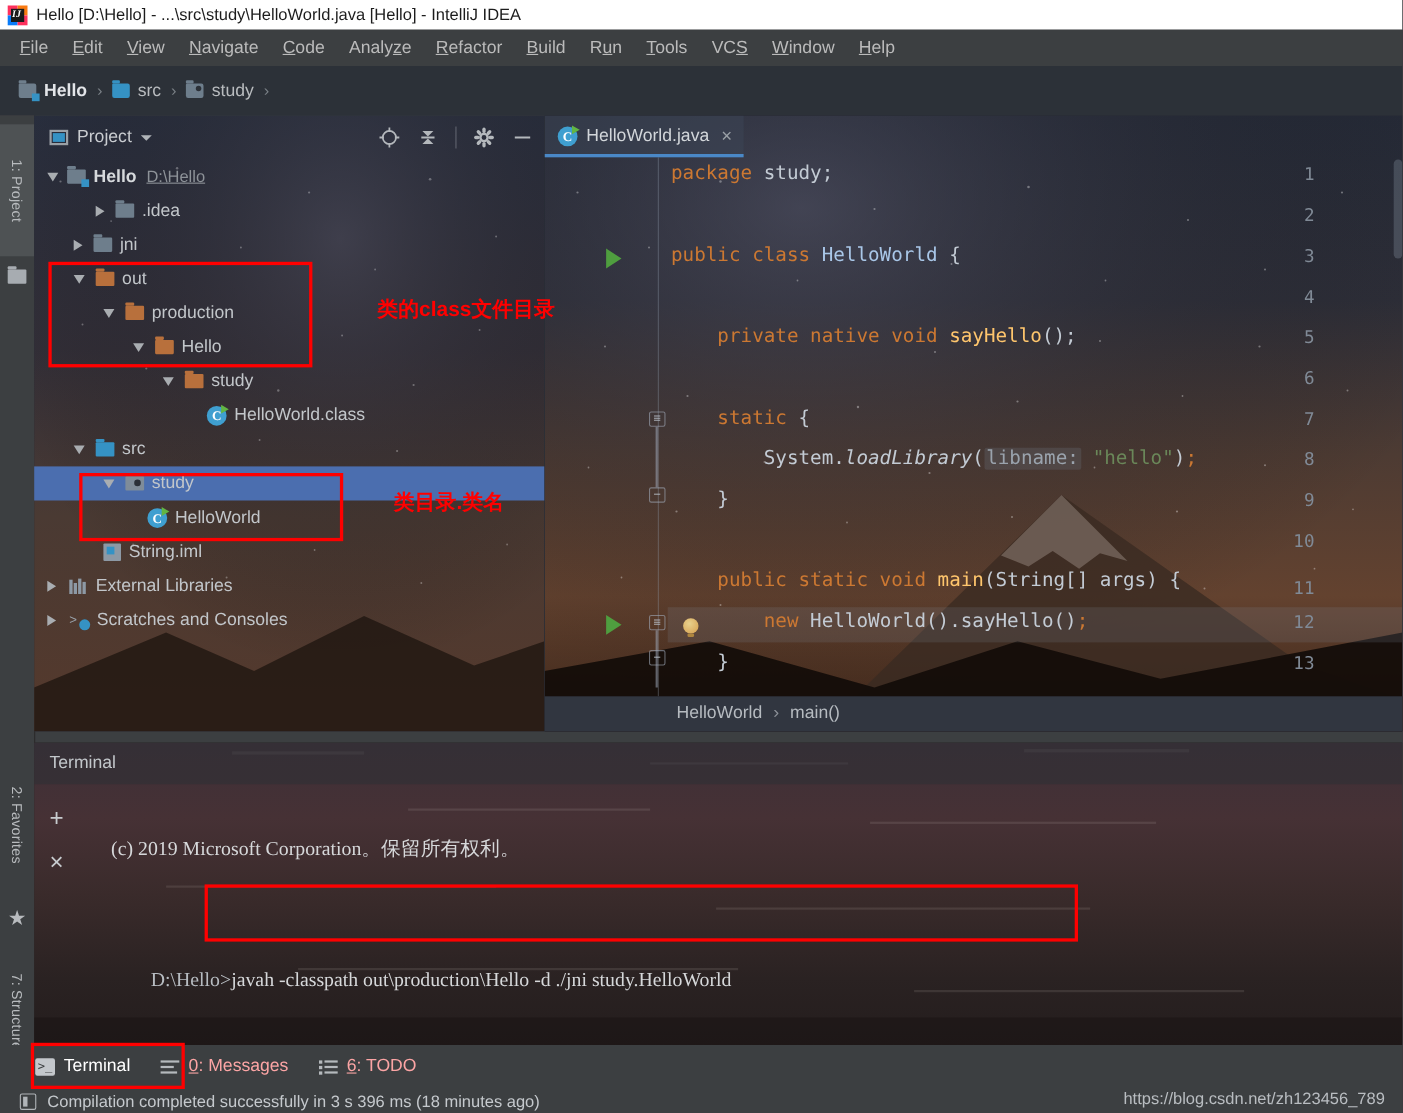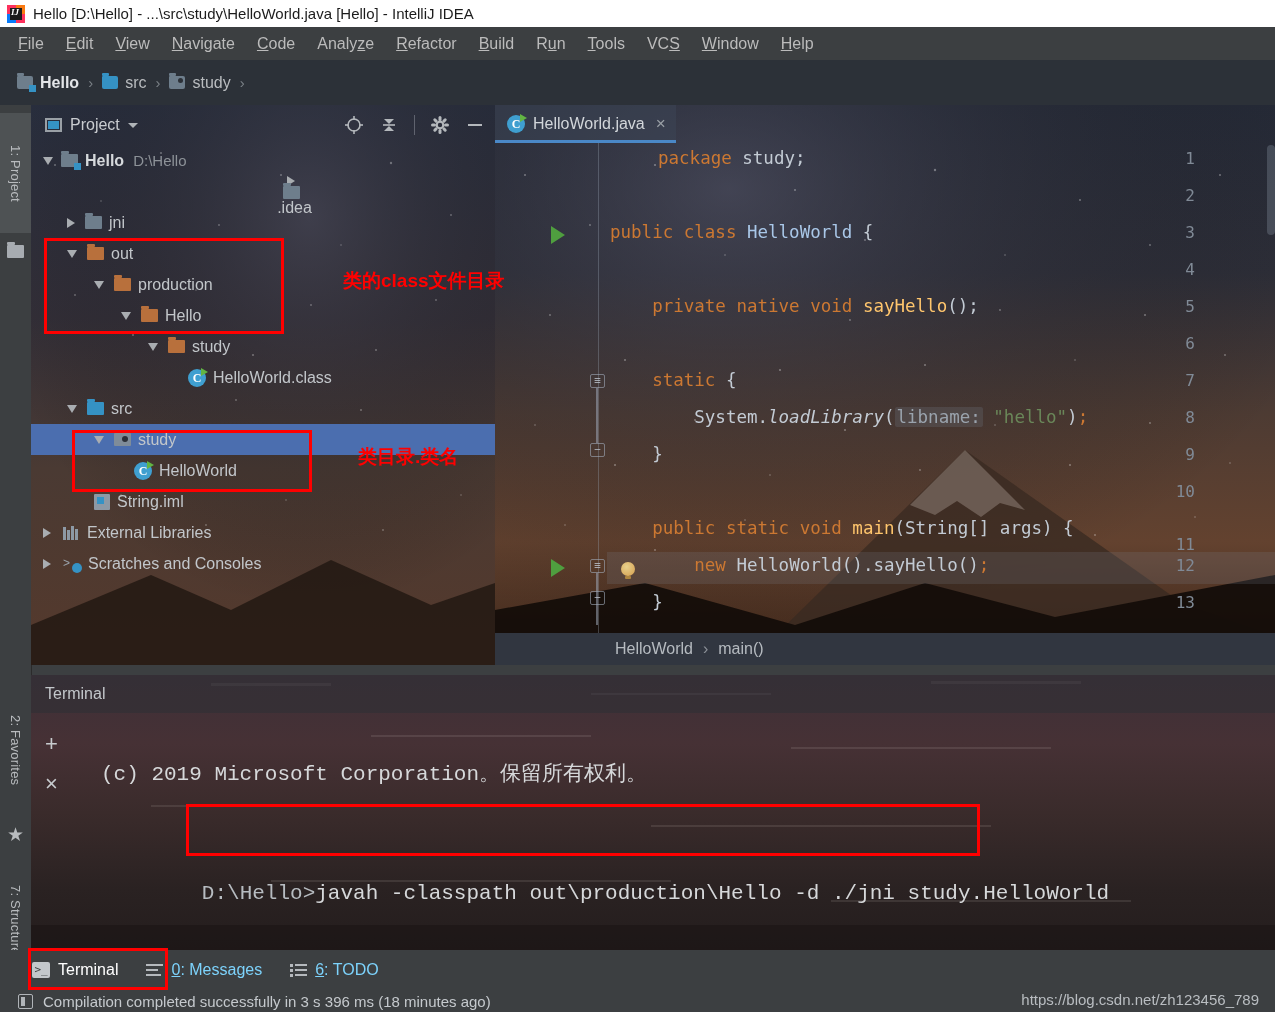--- a/index.html
+++ b/index.html
@@ -85,21 +85,21 @@
   .proj-tools{position:absolute;right:10px;top:0;height:40px;display:flex;align-items:center;gap:15px;z-index:3;}
   .tool-ico{width:20px;height:20px;position:relative;color:#b4b8bc;}
 
   .tree{position:absolute;left:0;top:40px;width:464px;z-index:3;font-size:16px;color:#c2c6ca;}
   .trow{position:relative;height:31px;display:flex;align-items:center;white-space:nowrap;}
   .trow.sel{background:#4b6eaf;}
   .tw{width:0;height:0;flex:0 0 auto;}
   .tw.r{border-top:5.5px solid transparent;border-bottom:5.5px solid transparent;border-left:8px solid #a9adb1;}
   .tw.d{border-left:5.5px solid transparent;border-right:5.5px solid transparent;border-top:8px solid #a9adb1;}
   .tlabel{margin-left:7px;}
-  .tpath{margin-left:9px;color:#8d9298;font-size:15px;}
+  .tpath{margin-left:9px;color:#8d9298;font-size:15px;text-decoration:underline;}
   .tbold{font-weight:bold;color:#d6d9dc;}
   .fldo{width:17px;height:13px;background:#b8703c;border-radius:1px;position:relative;display:inline-block;flex:0 0 auto;}
   .fldo:before{content:"";position:absolute;left:0;top:-3px;width:8px;height:3px;background:#b8703c;border-radius:1px;}
   .fldg{width:17px;height:13px;background:#6e7e8c;border-radius:1px;position:relative;display:inline-block;flex:0 0 auto;}
   .fldg:before{content:"";position:absolute;left:0;top:-3px;width:8px;height:3px;background:#6e7e8c;border-radius:1px;}
   .fldb{width:17px;height:13px;background:#3592c4;border-radius:1px;position:relative;display:inline-block;flex:0 0 auto;}
   .fldb:before{content:"";position:absolute;left:0;top:-3px;width:8px;height:3px;background:#3592c4;border-radius:1px;}
   .pkgico{width:17px;height:13px;background:#7f8c99;border-radius:1px;position:relative;display:inline-block;flex:0 0 auto;}
   .pkgico:before{content:"";position:absolute;left:0;top:-3px;width:8px;height:3px;background:#7f8c99;border-radius:1px;}
   .pkgico:after{content:"";position:absolute;right:3px;top:3px;width:6px;height:6px;background:#2b3038;border-radius:50%;}
@@ -159,28 +159,28 @@
 
   
   .termwrap{position:absolute;left:31px;top:675px;width:1244px;height:275px;background:#2b2b2b;overflow:hidden;}
   .term-bg{position:absolute;inset:0;}
   .term-head{position:absolute;left:0;top:0;width:1244px;height:38px;color:#c3c7cb;font-size:16px;
              display:flex;align-items:center;padding-left:14px;box-sizing:border-box;z-index:3;
              background:rgba(45,48,52,.55);}
   .term-side{position:absolute;left:0;top:38px;width:48px;height:237px;z-index:3;}
   .term-side .b{position:absolute;left:14px;color:#c7cbce;font-size:22px;}
   .term-body{position:absolute;left:48px;top:38px;width:1196px;height:237px;z-index:3;
-             font-family:Liberation Mono, monospace;font-size:21px;color:#d6d8da;}
+             font-family:Liberation Serif, serif;font-size:18px;color:#d6d8da;}
   .tline{position:absolute;white-space:pre;}
   .t-prompt{color:#b7bcc1;}
 
   
   .bottombar{position:absolute;left:0;top:950px;width:1275px;height:40px;background:#3c3f41;
              display:flex;align-items:center;gap:0;padding-left:18px;box-sizing:border-box;}
-  .btab{display:flex;align-items:center;gap:8px;color:#7dd3fc;font-size:16px;padding:4px 14px;}
+  .btab{display:flex;align-items:center;gap:8px;color:#fca5a5;font-size:16px;padding:4px 14px;}
   .btab.active{color:#ffffff;}
   .btab u{text-decoration:underline;}
   .termico{width:18px;height:16px;background:#c3c7cb;color:#3c3f41;font-size:11px;font-family:"DejaVu Sans Mono",monospace;
            text-align:center;line-height:16px;border-radius:2px;}
   .msgico{width:17px;height:14px;position:relative;}
   .msgico span{position:absolute;left:0;height:2px;background:#b5b9bd;}
   .todoico{width:17px;height:14px;position:relative;}
   .todoico span{position:absolute;left:5px;right:0;height:2px;background:#b5b9bd;}
   .todoico i{position:absolute;left:0;width:3px;height:3px;background:#b5b9bd;}
 
@@ -371,21 +371,21 @@
       <div class="trow" style="padding-left:12px;">
         <span class="tw d"></span>
         <span style="width:8px;"></span>
         <span class="fldg mod" style="position:relative;">
           <i style="position:absolute;right:-3px;bottom:-3px;width:7px;height:7px;background:#3592c4;display:block;"></i>
         </span>
         <span class="tlabel tbold">Hello</span>
         <span class="tpath">D:\Hello</span>
       </div>
 
-      <div class="trow" style="padding-left:56px;flex-direction:column;">
+      <div class="trow" style="padding-left:56px;">
         <span class="tw r"></span>
         <span style="width:10px;"></span>
         <span class="fldg"></span>
         <span class="tlabel">.idea</span>
       </div>
 
       <div class="trow" style="padding-left:36px;">
         <span class="tw r"></span>
         <span style="width:10px;"></span>
         <span class="fldg"></span>
@@ -545,37 +545,37 @@
       <div class="lnum" style="top:6px;">1</div>
       <div class="lnum" style="top:43px;">2</div>
       <div class="lnum" style="top:80px;">3</div>
       <div class="lnum" style="top:117px;">4</div>
       <div class="lnum" style="top:154px;">5</div>
       <div class="lnum" style="top:191px;">6</div>
       <div class="lnum" style="top:228px;">7</div>
       <div class="lnum" style="top:265px;">8</div>
       <div class="lnum" style="top:302px;">9</div>
       <div class="lnum" style="top:339px;">10</div>
-      <div class="lnum" style="top:392px;">11</div>
+      <div class="lnum" style="top:382px;">11</div>
       <div class="lnum" style="top:413px;">12</div>
       <div class="lnum" style="top:450px;">13</div>
 
       <div class="runarrow" style="top:83px;"></div>
       <div class="runarrow" style="top:416px;"></div>
       <div class="bulb" style="top:419px;"></div>
       <div class="foldm" style="top:231px;">≡</div>
       <div class="foldline" style="top:245px;height:55px;"></div>
       <div class="foldm" style="top:300px;">−</div>
       <div class="foldm" style="top:416px;">≡</div>
       <div class="foldline" style="top:430px;height:52px;"></div>
       <div class="foldm" style="top:448px;">−</div>
 
       <div class="sel-line" style="top:409px;"></div>
 
-      <div class="cline" style="top:5px;margin-left:48px;"><span class="kw">package</span><span class="pln"> study;</span></div>
+      <div class="cline" style="top:5px;"><span class="kw">package</span><span class="pln"> study;</span></div>
       <div class="cline" style="top:42px;"></div>
       <div class="cline" style="top:79px;"><span class="kw">public class </span><span class="cls">HelloWorld</span><span class="pln"> {</span></div>
       <div class="cline" style="top:116px;"></div>
       <div class="cline" style="top:153px;"><span class="pln">    </span><span class="kw">private native void </span><span class="mth">sayHello</span><span class="pln">();</span></div>
       <div class="cline" style="top:190px;"></div>
       <div class="cline" style="top:227px;"><span class="pln">    </span><span class="kw">static</span><span class="pln"> {</span></div>
       <div class="cline" style="top:264px;"><span class="pln">        System.</span><span class="ital">loadLibrary</span><span class="pln">(</span><span class="hint">libname:</span><span class="str"> "hello"</span><span class="pln">)</span><span class="kw">;</span></div>
       <div class="cline" style="top:301px;"><span class="pln">    }</span></div>
       <div class="cline" style="top:338px;"></div>
       <div class="cline" style="top:375px;"><span class="pln">    </span><span class="kw">public static void </span><span class="mth">main</span><span class="pln">(String[] args) {</span></div>

